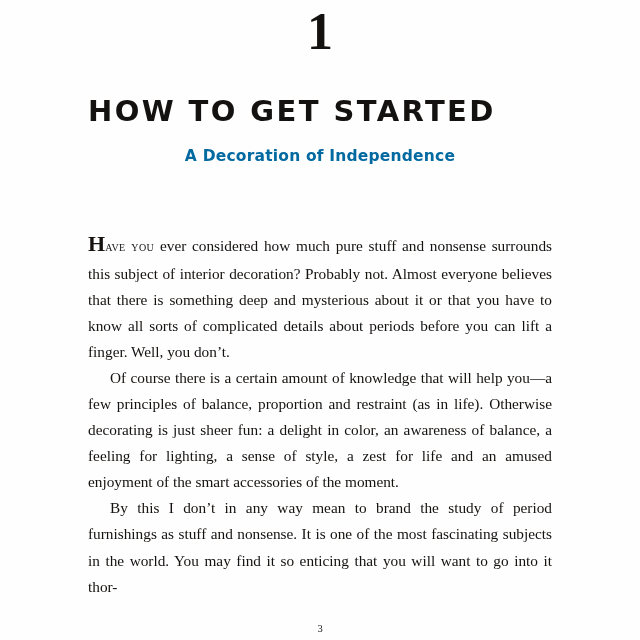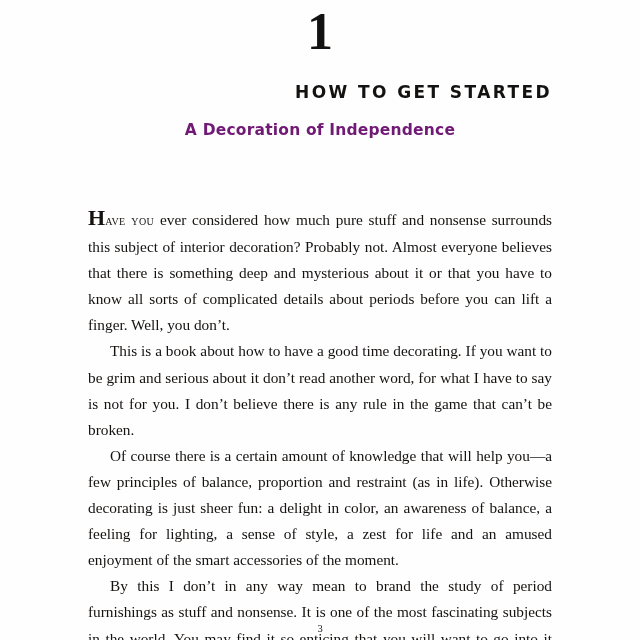--- a/index.html
+++ b/index.html
@@ -28,37 +28,37 @@
     text-align: center;
     font-family: "Liberation Serif", serif;
     font-weight: 700;
     font-size: 52px;
     line-height: 1;
     letter-spacing: 0;
     padding-top: 6px;
     color: #141210;
   }
   .chapter-title {
-    text-align: right;
+    text-align: left;
     font-family: "DejaVu Sans", sans-serif;
     font-weight: 700;
-    font-size: 17px;
+    font-size: 29px;
     letter-spacing: 2.4px;
-    margin-top: 24px;
+    margin-top: 36px;
     color: #141210;
     white-space: nowrap;
   }
   .chapter-subtitle {
     text-align: center;
     font-family: "DejaVu Sans", sans-serif;
     font-weight: 700;
     font-size: 15.5px;
     letter-spacing: 0.2px;
     margin-top: 19px;
-    color: #701a75;
+    color: #0369a1;
   }
 
   
   .body-text {
     margin-top: 68px;
     font-size: 15.3px;
     line-height: 26.1px;
     text-align: justify;
     text-justify: inter-word;
     color: #14110f;
@@ -101,19 +101,18 @@
 <div class="page">
 
   <div class="chapter-number">1</div>
 
   <h1 class="chapter-title">HOW TO GET STARTED</h1>
 
   <h2 class="chapter-subtitle">A Decoration of Independence</h2>
 
   <div class="body-text">
     <p class="first"><span class="dropcap">H</span><span class="smallcaps">ave you</span><span> ever considered how much pure stuff and nonsense surrounds this subject of interior decoration? Probably not. Almost everyone believes that there is something deep and mysterious about it or that you have to know all sorts of complicated details about periods before you can lift a finger. Well, you don’t.</span></p>
-    <p>This is a book about how to have a good time decorating. If you want to be grim and serious about it don’t read another word, for what I have to say is not for you. I don’t believe there is any rule in the game that can’t be broken.</p>
     <p>Of course there is a certain amount of knowledge that will help you—a few principles of balance, proportion and restraint (as in life). Otherwise decorating is just sheer fun: a delight in color, an awareness of balance, a feeling for lighting, a sense of style, a zest for life and an amused enjoyment of the smart accessories of the moment.</p>
     <p>By this I don’t in any way mean to brand the study of period furnishings as stuff and nonsense. It is one of the most fascinating subjects in the world. You may find it so enticing that you will want to go into it thor-</p>
   </div>
 
   <div class="folio">3</div>
 </div>
 
 </body></html>

